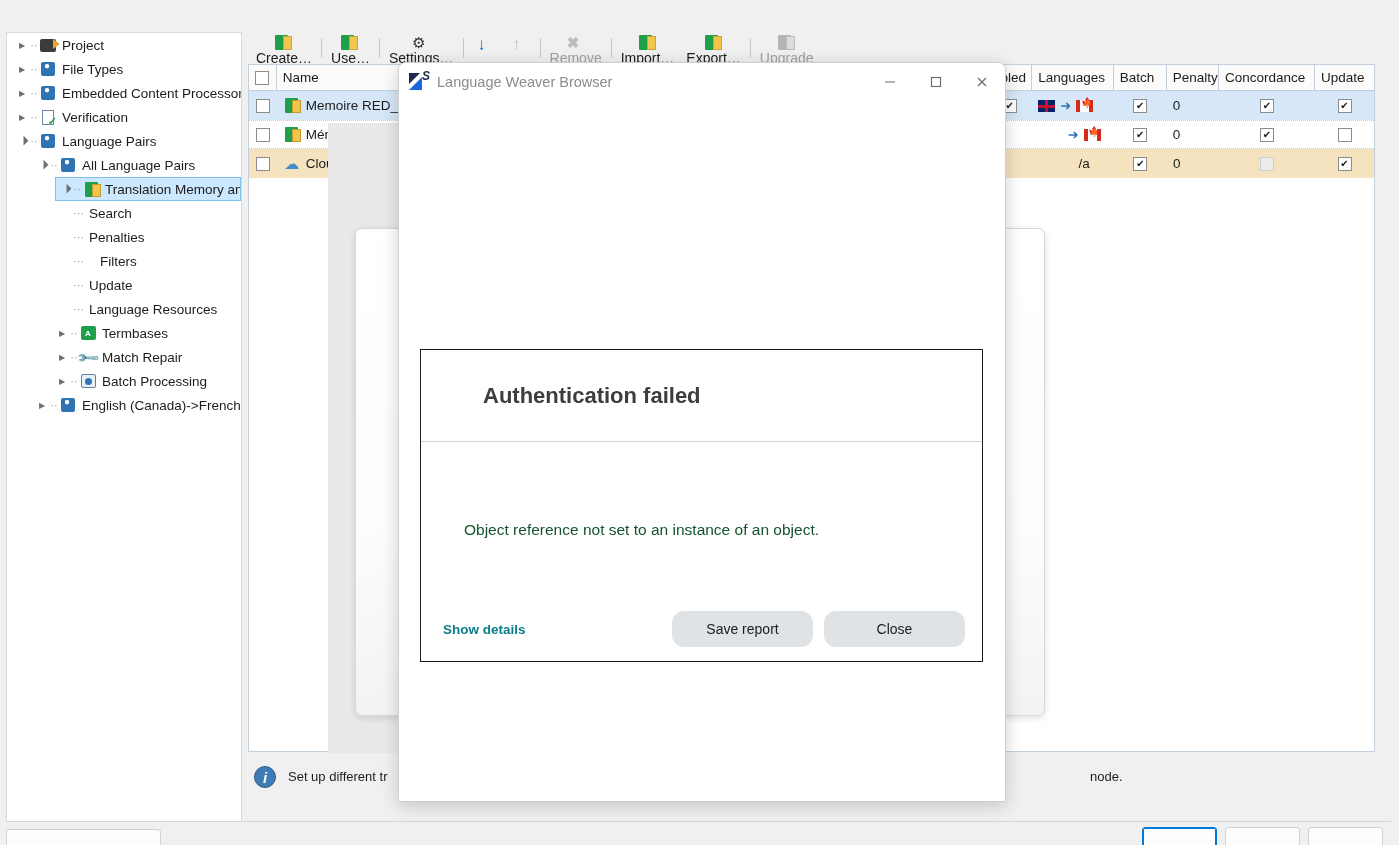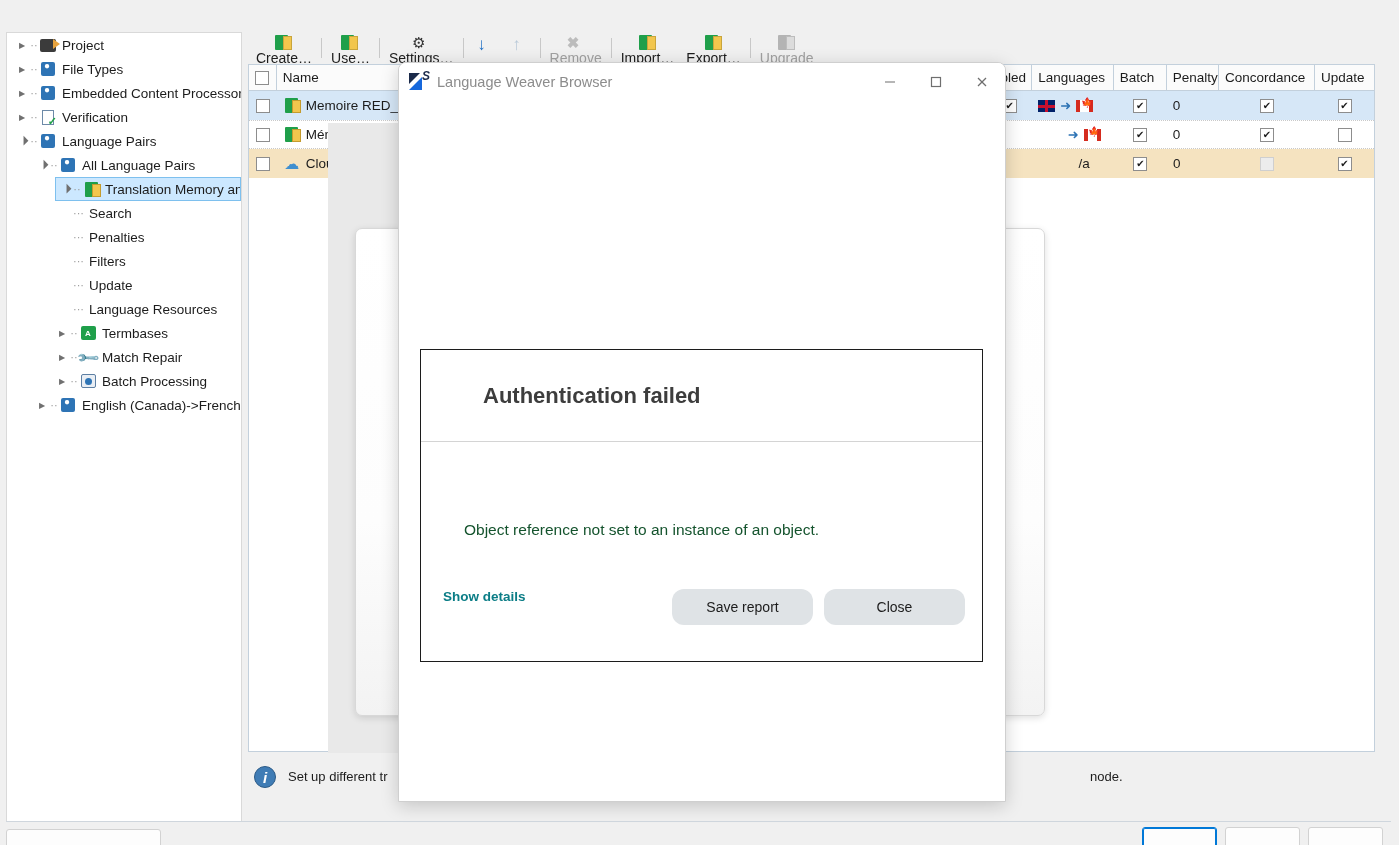--- a/index.html
+++ b/index.html
@@ -198,21 +198,21 @@
   .lw-body { height: 702px; background: #ffffff; position: relative; }
 
   
   .err-dlg {
     position: absolute; left: 21px; top: 248px; width: 563px; height: 313px;
     background: #ffffff; border: 1px solid #1c1c1c;
   }
   .err-head { height: 92px; border-bottom: 1px solid #d4d4d4; display: flex; align-items: center; }
   .err-title { margin-left: 62px; font-size: 22px; font-weight: bold; color: #3d3d3d; }
   .err-msg { margin-top: 79px; margin-left: 43px; font-size: 15.5px; color: #14532d; }
-  .err-foot { position: absolute; left: 0; bottom: 32px; width: 563px; height: 40px; display: flex; }
+  .err-foot { position: absolute; left: 0; bottom: 12px; width: 563px; height: 40px; display: flex; align-items: center; }
   .err-link {
     margin-left: 22px; font-size: 13.5px; color: #0b7d86; font-weight: bold; cursor: pointer;
   }
   .err-btns { margin-left: auto; margin-right: 19px; display: flex; gap: 11px; }
   .err-btn {
     width: 141px; height: 36px; background: #dfe3e6; border: none; border-radius: 12px;
     font-family: "Liberation Sans", sans-serif; font-size: 14px; color: #1c1c1c;
     cursor: pointer;
   }
 
@@ -306,21 +306,21 @@
       <span class="tlabel" style="margin-left:6px">Search</span>
     </div>
 
     <div class="tree-node" style="padding-left:66px">
       <span class="dots">···</span>
       <span class="tlabel" style="margin-left:6px">Penalties</span>
     </div>
 
     <div class="tree-node" style="padding-left:66px">
       <span class="dots">···</span>
-      <span class="tlabel" style="margin-left:6px">Filters</span>
+      <span class="tlabel" style="margin-left:17px">Filters</span>
     </div>
 
     <div class="tree-node" style="padding-left:66px">
       <span class="dots">···</span>
       <span class="tlabel" style="margin-left:6px">Update</span>
     </div>
 
     <div class="tree-node" style="padding-left:66px">
       <span class="dots">···</span>
       <span class="tlabel" style="margin-left:6px">Language Resources</span>

